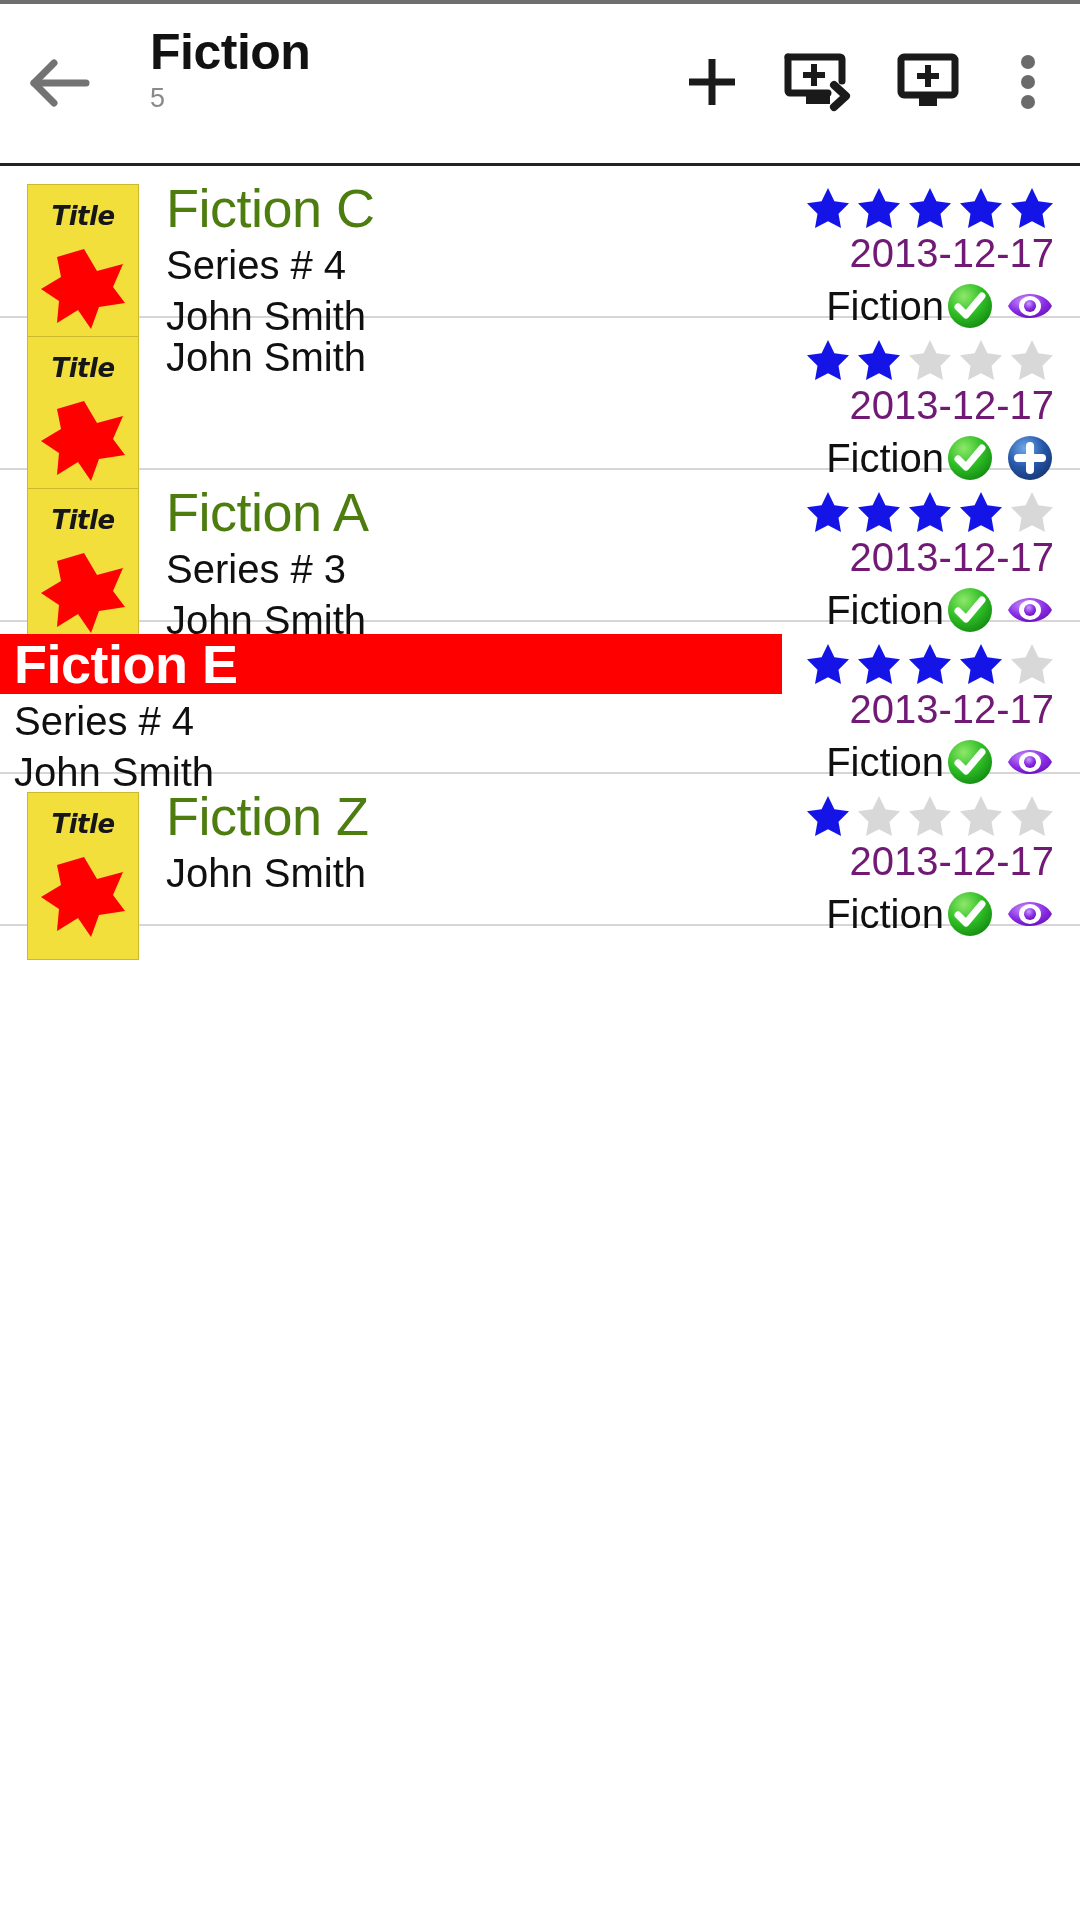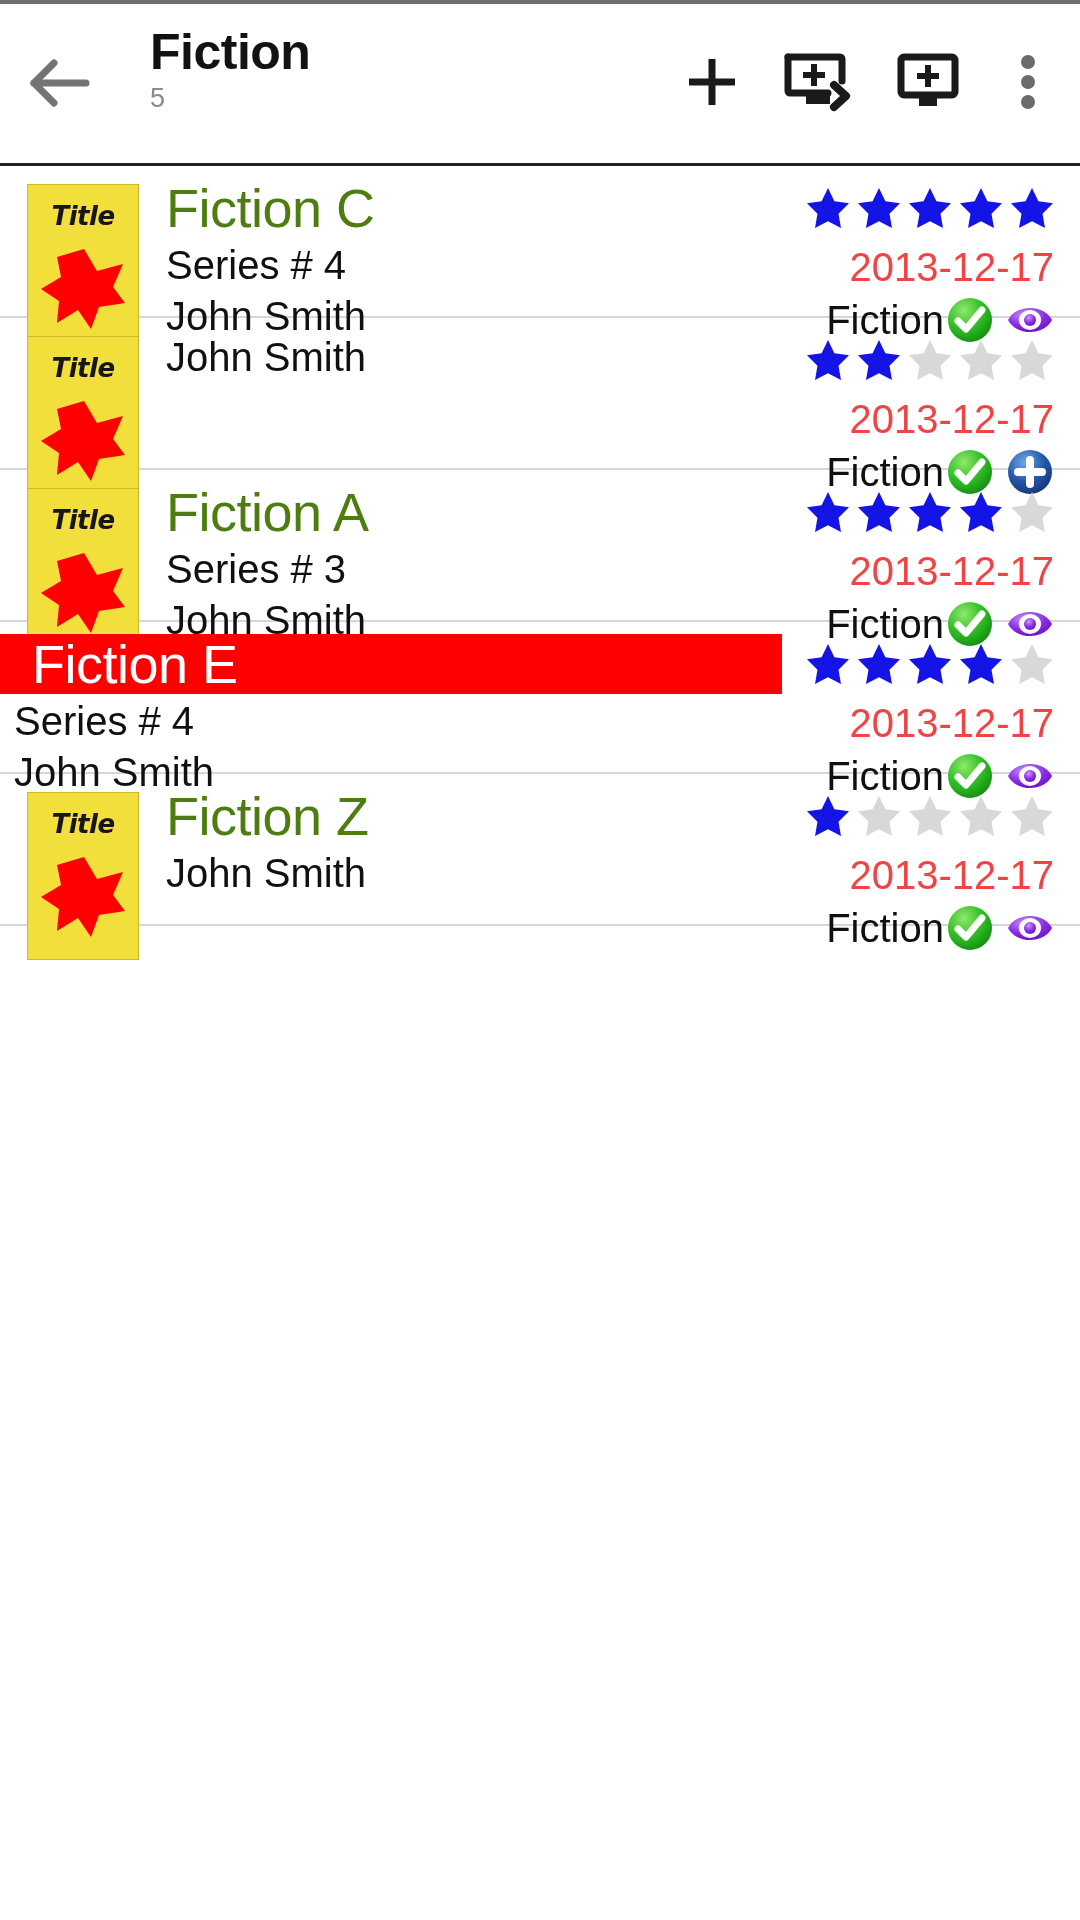--- a/index.html
+++ b/index.html
@@ -144,22 +144,23 @@
     line-height: 1.12;
     white-space: nowrap;
     letter-spacing: -0.5px;
   }
   .r-title.highlight {
     background: #FF0000;
     color: #ffffff;
     display: block;
     width: 782px;
     margin-left: -14px;
-    padding-left: 32px;
+    padding-left: 14px;
     box-sizing: border-box;
+    font-weight: bold;
   }
   .r-sub {
     font-size: 40px;
     color: #101010;
     line-height: 1.17;
     margin-top: 4px;
     white-space: nowrap;
   }
 
   .meta {
@@ -174,23 +175,22 @@
     display: flex;
     justify-content: flex-end;
     gap: 7px;
     height: 46px;
     align-items: center;
   }
   .stars svg { display: block; }
 
   .m-date {
     font-size: 40px;
-    color: #ef4444;
+    color: #701a75;
     line-height: 1.15;
-    margin-top: 14px;
     white-space: nowrap;
   }
   .m-cat {
     display: flex;
     align-items: center;
     justify-content: flex-end;
     margin-top: 6px;
     gap: 0px;
     white-space: nowrap;
   }

